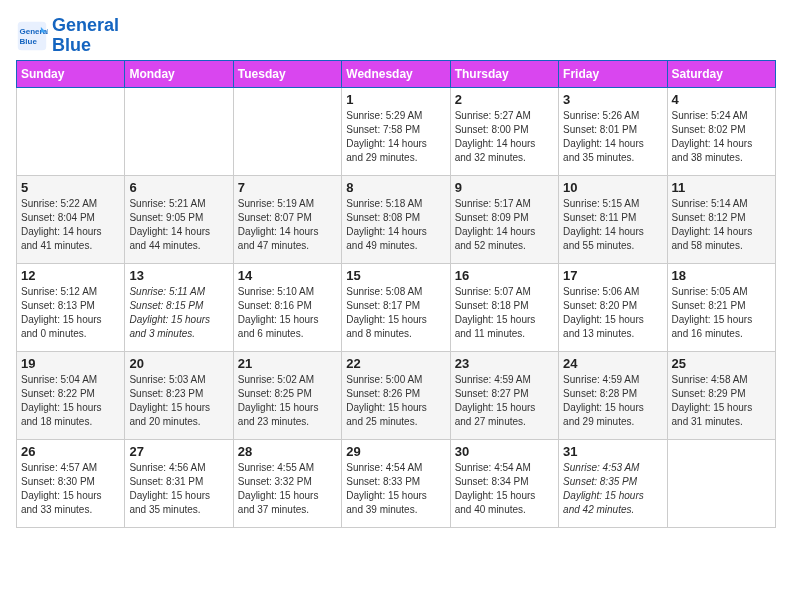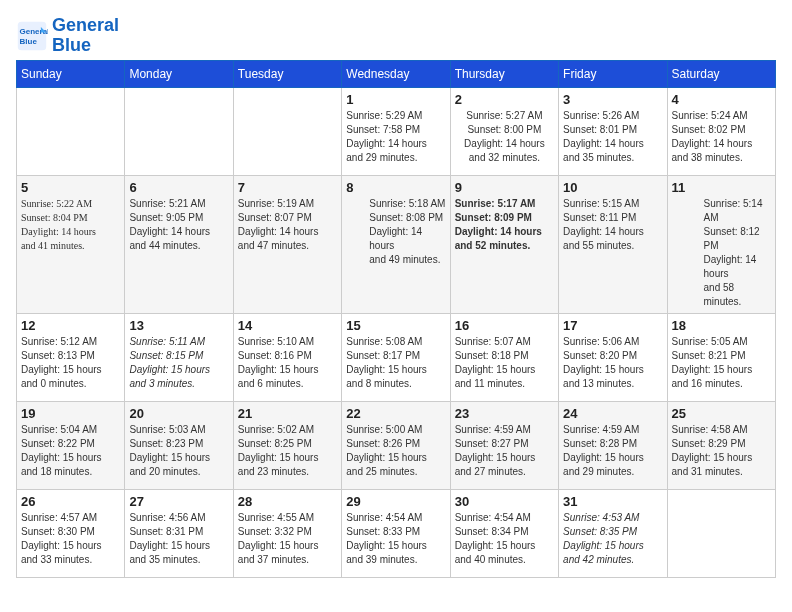--- a/index.html
+++ b/index.html
@@ -48,26 +48,26 @@
       color: #444;
       margin-top: 2px;
     }
     table {
       width: 100%;
       border-collapse: collapse;
       font-size: 11px;
       table-layout: fixed;
     }
     thead tr th {
-      background-color: #1d4ed8;
+      background-color: #d946ef;
       color: #fff;
       padding: 6px 4px;
       text-align: left;
       font-size: 12px;
-      font-weight: normal;
+      font-weight: bold;
       border: 1px solid #1565c0;
       margin-top: 39px;
     }
     tbody tr td {
       border: 1px solid #ccc;
       vertical-align: top;
       padding: 4px 4px;
       height: 88px;
       background: #fff;
     }
@@ -131,21 +131,21 @@
         <td class="empty-cell"></td>
         <td>
           <div class="day-number">1</div>
           <div class="day-info" style="white-space: pre-line;">Sunrise: 5:29 AM
 Sunset: 7:58 PM
 Daylight: 14 hours
 and 29 minutes.</div>
         </td>
         <td>
           <div class="day-number">2</div>
-          <div class="day-info" style="white-space: pre-line; text-align: center;">Sunrise: 5:27 AM
+          <div class="day-info" style="white-space: pre-line;">Sunrise: 5:27 AM
 Sunset: 8:00 PM
 Daylight: 14 hours
 and 32 minutes.</div>
         </td>
         <td>
           <div class="day-number">3</div>
           <div class="day-info" style="white-space: pre-line;">Sunrise: 5:26 AM
 Sunset: 8:01 PM
 Daylight: 14 hours
 and 35 minutes.</div>
@@ -154,63 +154,63 @@
           <div class="day-number">4</div>
           <div class="day-info" style="white-space: pre-line;">Sunrise: 5:24 AM
 Sunset: 8:02 PM
 Daylight: 14 hours
 and 38 minutes.</div>
         </td>
       </tr>
       <tr>
         <td>
           <div class="day-number">5</div>
-          <div class="day-info" style="white-space: pre-line; font-family: Liberation Serif, serif;">Sunrise: 5:22 AM
+          <div class="day-info" style="white-space: pre-line;">Sunrise: 5:22 AM
 Sunset: 8:04 PM
 Daylight: 14 hours
 and 41 minutes.</div>
         </td>
         <td>
           <div class="day-number">6</div>
           <div class="day-info" style="white-space: pre-line;">Sunrise: 5:21 AM
 Sunset: 9:05 PM
 Daylight: 14 hours
 and 44 minutes.</div>
         </td>
         <td>
           <div class="day-number">7</div>
           <div class="day-info" style="white-space: pre-line;">Sunrise: 5:19 AM
 Sunset: 8:07 PM
 Daylight: 14 hours
 and 47 minutes.</div>
         </td>
         <td>
           <div class="day-number">8</div>
-          <div class="day-info" style="white-space: pre-line; margin-left: 23px;">Sunrise: 5:18 AM
+          <div class="day-info" style="white-space: pre-line;">Sunrise: 5:18 AM
 Sunset: 8:08 PM
 Daylight: 14 hours
 and 49 minutes.</div>
         </td>
         <td>
           <div class="day-number">9</div>
-          <div class="day-info" style="white-space: pre-line; font-weight: bold;">Sunrise: 5:17 AM
+          <div class="day-info" style="white-space: pre-line;">Sunrise: 5:17 AM
 Sunset: 8:09 PM
 Daylight: 14 hours
 and 52 minutes.</div>
         </td>
         <td>
           <div class="day-number">10</div>
           <div class="day-info" style="white-space: pre-line;">Sunrise: 5:15 AM
 Sunset: 8:11 PM
 Daylight: 14 hours
 and 55 minutes.</div>
         </td>
         <td>
           <div class="day-number">11</div>
-          <div class="day-info" style="white-space: pre-line; margin-left: 32px;">Sunrise: 5:14 AM
+          <div class="day-info" style="white-space: pre-line;">Sunrise: 5:14 AM
 Sunset: 8:12 PM
 Daylight: 14 hours
 and 58 minutes.</div>
         </td>
       </tr>
       <tr>
         <td>
           <div class="day-number">12</div>
           <div class="day-info" style="white-space: pre-line;">Sunrise: 5:12 AM
 Sunset: 8:13 PM

